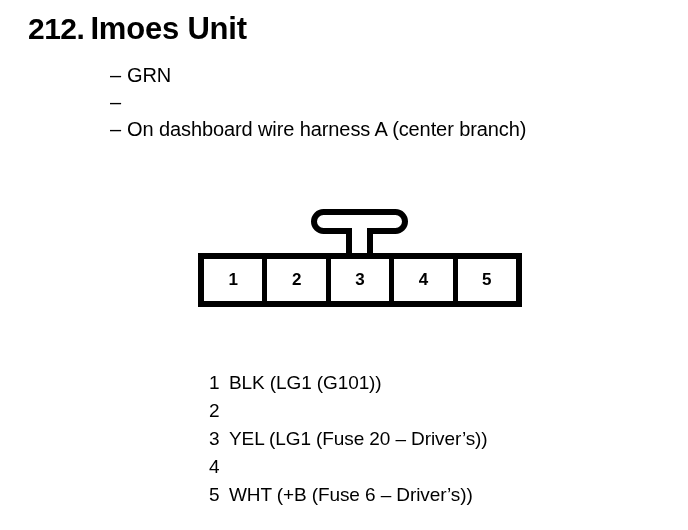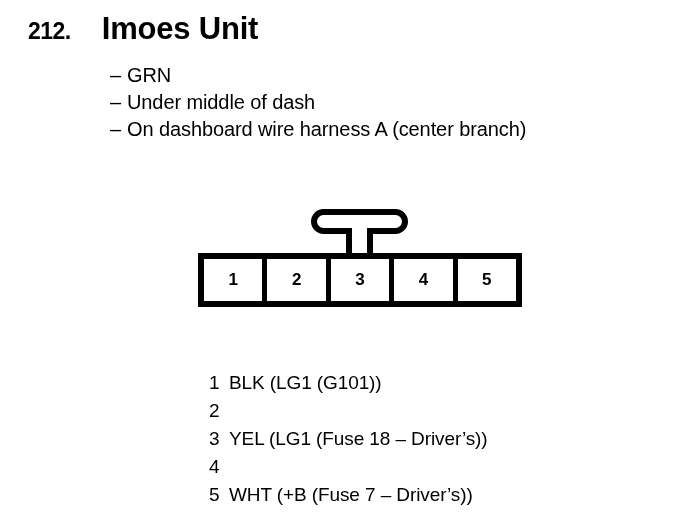--- a/index.html
+++ b/index.html
@@ -20,28 +20,28 @@
   
   #page-heading {
     position: absolute;
     left: 28px;
     top: 11px;
     display: flex;
     align-items: baseline;
     white-space: nowrap;
   }
   #page-heading .num {
-    font-size: 23px;
+    font-size: 30px;
     font-weight: bold;
     letter-spacing: -0.5px;
   }
   #page-heading .name {
     font-size: 31px;
     font-weight: bold;
-    margin-left: 31px;
+    margin-left: 6px;
     letter-spacing: -0.2px;
   }
 
   
   #description-list {
     position: absolute;
     left: 110px;
     top: 62px;
   }
   #description-list .desc-item {
@@ -147,21 +147,20 @@
   <span class="name">Imoes Unit</span>
 </div>
 
 <div id="description-list">
   <div class="desc-item">
     <span class="dash">–</span>
     <span class="dtext">GRN</span>
   </div>
   <div class="desc-item">
     <span class="dash">–</span>
-    <span class="dtext">Under middle of dash</span>
   </div>
   <div class="desc-item">
     <span class="dash">–</span>
     <span class="dtext">On dashboard wire harness A (center branch)</span>
   </div>
 </div>
 
 <div id="connector-diagram">
   <div id="connector-latch"></div>
   <div id="connector-neck"></div>
@@ -177,22 +176,22 @@
 <div id="pin-legend">
   <div class="legend-row">
     <span class="legend-num">1</span>
     <span class="legend-text">BLK (LG1 (G101))</span>
   </div>
   <div class="legend-row">
     <span class="legend-num">2</span>
   </div>
   <div class="legend-row">
     <span class="legend-num">3</span>
-    <span class="legend-text">YEL (LG1 (Fuse 18 – Driver’s))</span>
+    <span class="legend-text">YEL (LG1 (Fuse 20 – Driver’s))</span>
   </div>
   <div class="legend-row">
     <span class="legend-num">4</span>
   </div>
   <div class="legend-row">
     <span class="legend-num">5</span>
-    <span class="legend-text">WHT (+B (Fuse 7 – Driver’s))</span>
+    <span class="legend-text">WHT (+B (Fuse 6 – Driver’s))</span>
   </div>
 </div>
 
 </body></html>

